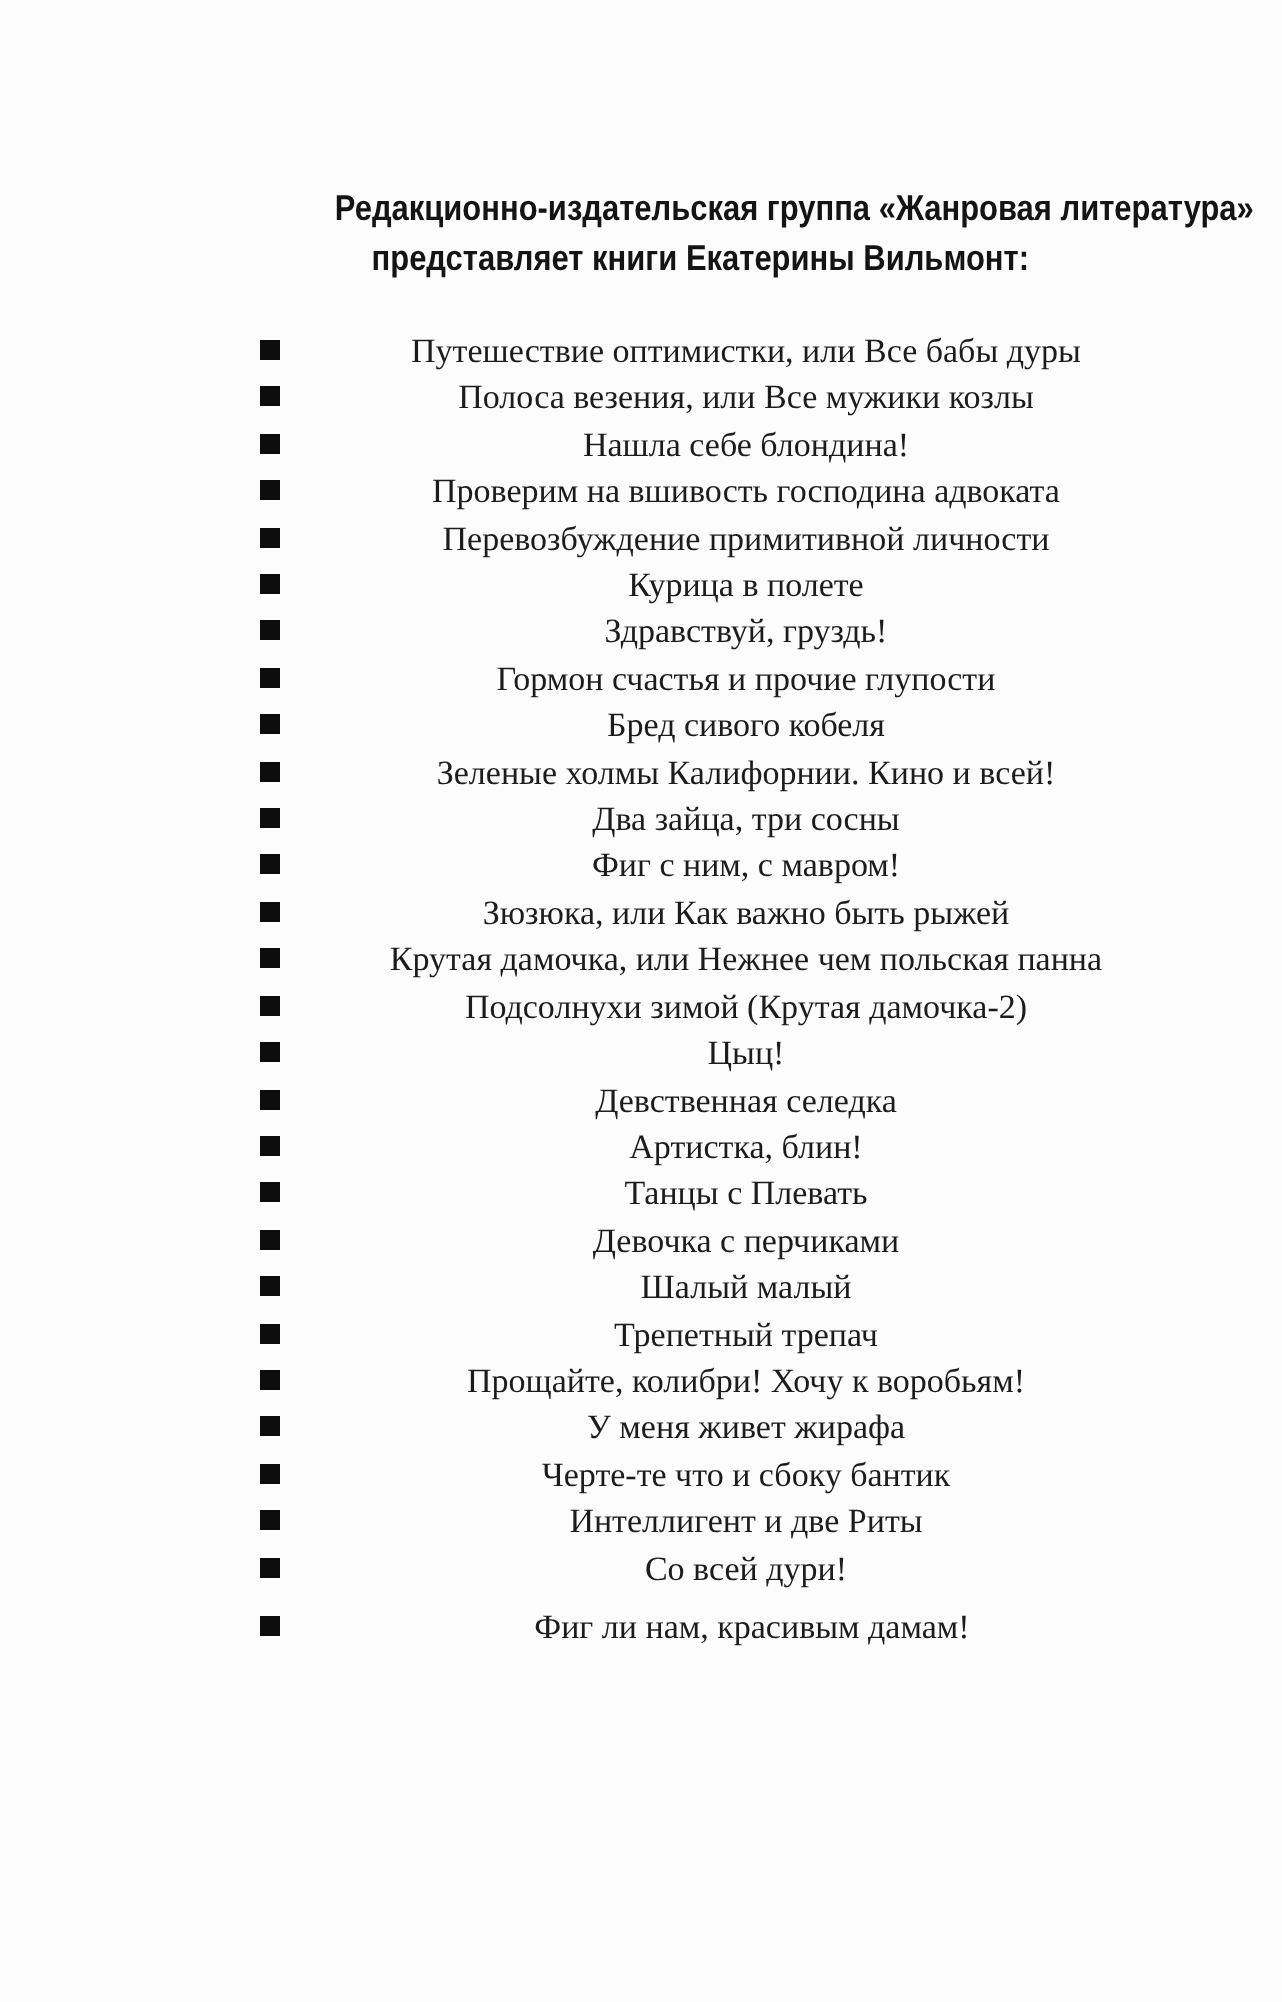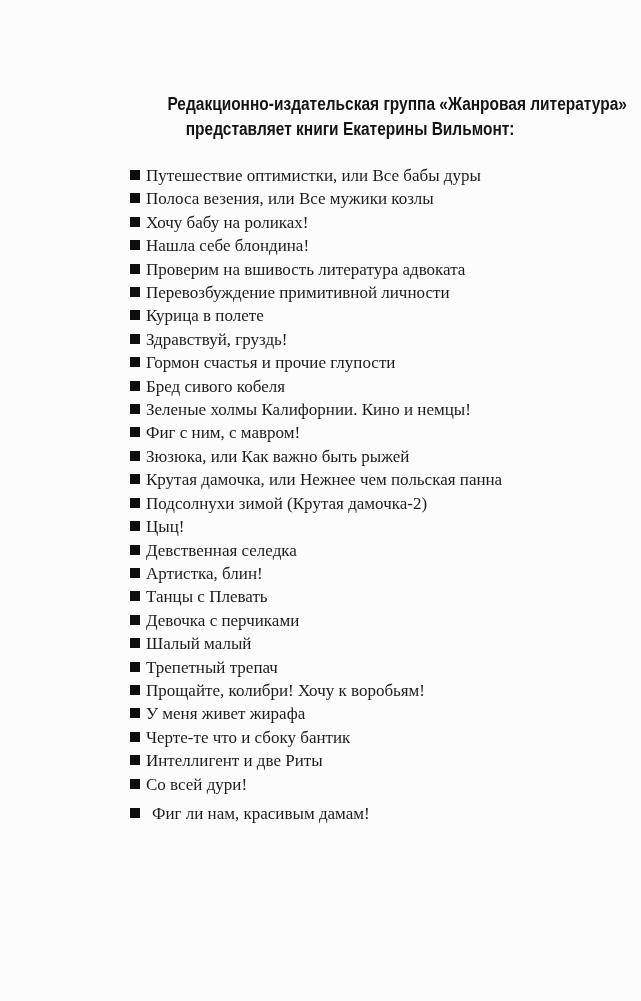--- a/index.html
+++ b/index.html
@@ -29,20 +29,21 @@
     display: inline-block;
     white-space: nowrap;
     transform: scaleX(0.86);
     transform-origin: 50% 50%;
   }
   .book-list {
     position: absolute;
     left: 130px;
     top: 164px;
     width: 470px;
+    text-align: center;
   }
   .book-item {
     position: relative;
     padding-left: 16px;
     font-family: "Liberation Serif", serif;
     font-size: 17px;
     line-height: 23.4px;
     color: #1c1c1c;
     white-space: nowrap;
   }
@@ -76,32 +77,31 @@
     </div>
 
     <div class="book-item">
       <span class="bullet"></span>
       <span class="title">Полоса везения, или Все мужики козлы</span>
     </div>
 
 
     <div class="book-item">
       <span class="bullet"></span>
-      <span class="title">Хочу бабу на роликах!</span>
     </div>
 
 
     <div class="book-item">
       <span class="bullet"></span>
       <span class="title">Нашла себе блондина!</span>
     </div>
 
     <div class="book-item">
       <span class="bullet"></span>
-      <span class="title">Проверим на вшивость литература адвоката</span>
+      <span class="title">Проверим на вшивость господина адвоката</span>
     </div>
 
     <div class="book-item">
       <span class="bullet"></span>
       <span class="title">Перевозбуждение примитивной личности</span>
     </div>
 
     <div class="book-item">
       <span class="bullet"></span>
       <span class="title">Курица в полете</span>
@@ -117,25 +117,26 @@
       <span class="title">Гормон счастья и прочие глупости</span>
     </div>
 
     <div class="book-item">
       <span class="bullet"></span>
       <span class="title">Бред сивого кобеля</span>
     </div>
 
     <div class="book-item">
       <span class="bullet"></span>
-      <span class="title">Зеленые холмы Калифорнии. Кино и немцы!</span>
-    </div>
-
-    <div class="book-item">
-      <span class="bullet"></span>
+      <span class="title">Зеленые холмы Калифорнии. Кино и всей!</span>
+    </div>
+
+    <div class="book-item">
+      <span class="bullet"></span>
+      <span class="title">Два зайца, три сосны</span>
     </div>
 
     <div class="book-item">
       <span class="bullet"></span>
       <span class="title">Фиг с ним, с мавром!</span>
     </div>
 
     <div class="book-item">
       <span class="bullet"></span>
       <span class="title">Зюзюка, или Как важно быть рыжей</span>

